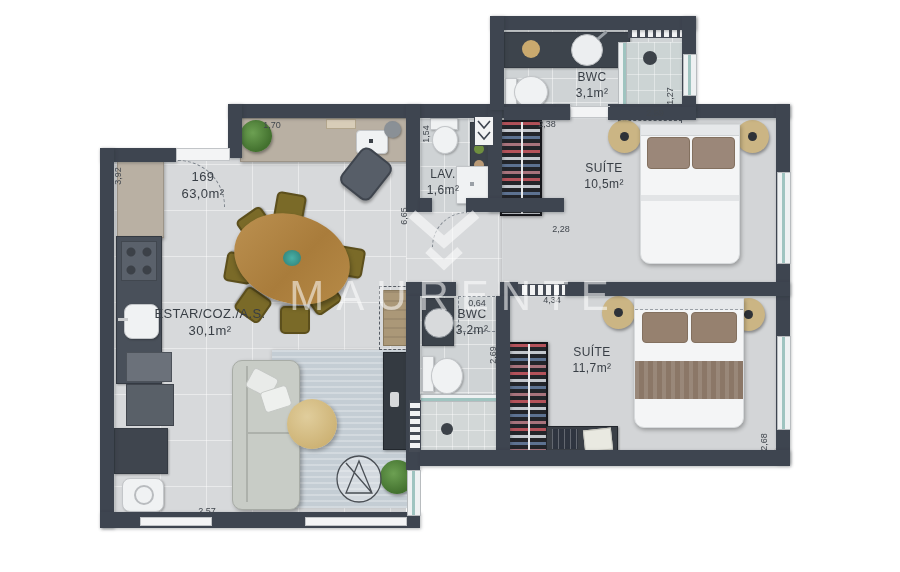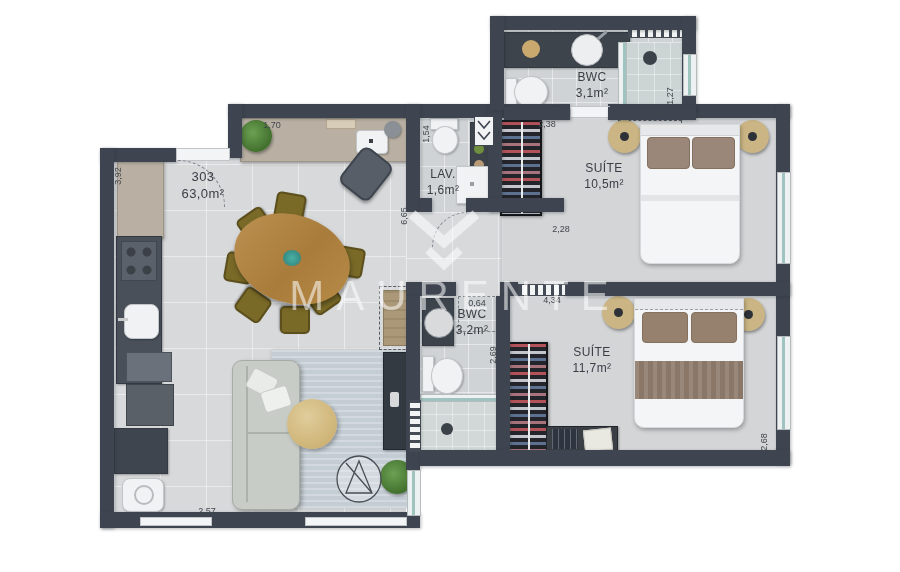--- a/index.html
+++ b/index.html
@@ -206,22 +206,26 @@
   <div class="win-v" style="left:777px;top:172px;width:12px;height:90px;"></div>
   <div class="win-v" style="left:777px;top:336px;width:12px;height:92px;"></div>
 
   <div class="abs" style="left:474px;top:116px;width:18px;height:28px;background:#f2f3f4;border:1px solid #3e4550;z-index:30;">
     <svg width="18" height="28" viewBox="0 0 18 28">
         <path d="M3 4 L9 11 L15 4 M3 15 L9 22 L15 15" fill="none" stroke="#3e4550" stroke-width="1.6"></path>
       </svg>
   </div>
 
   <div class="room-label big" style="left:203px;top:186px;">
-    <div>303</div>
+    <div>169</div>
     <div>63,0m²</div>
+  </div>
+  <div class="room-label big" style="left:210px;top:323px;">
+    <div>ESTAR/COZ./A.S.</div>
+    <div>30,1m²</div>
   </div>
   <div class="room-label" style="left:443px;top:183px;">
     <div>LAV.</div>
     <div>1,6m²</div>
   </div>
   <div class="room-label" style="left:592px;top:86px;">
     <div>BWC</div>
     <div>3,1m²</div>
   </div>
   <div class="room-label" style="left:604px;top:177px;">

